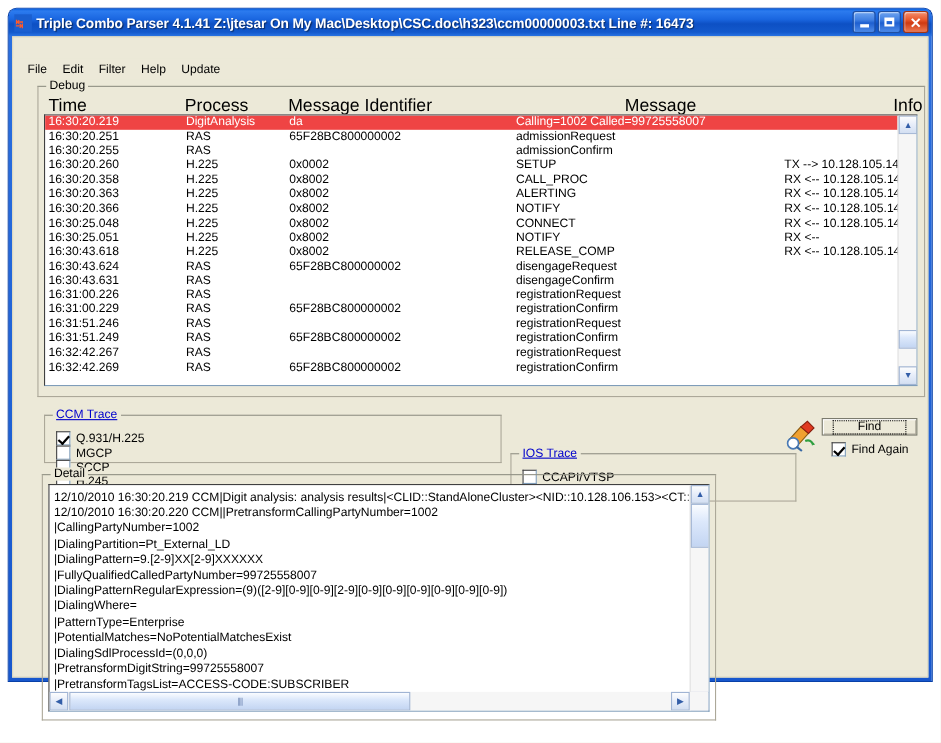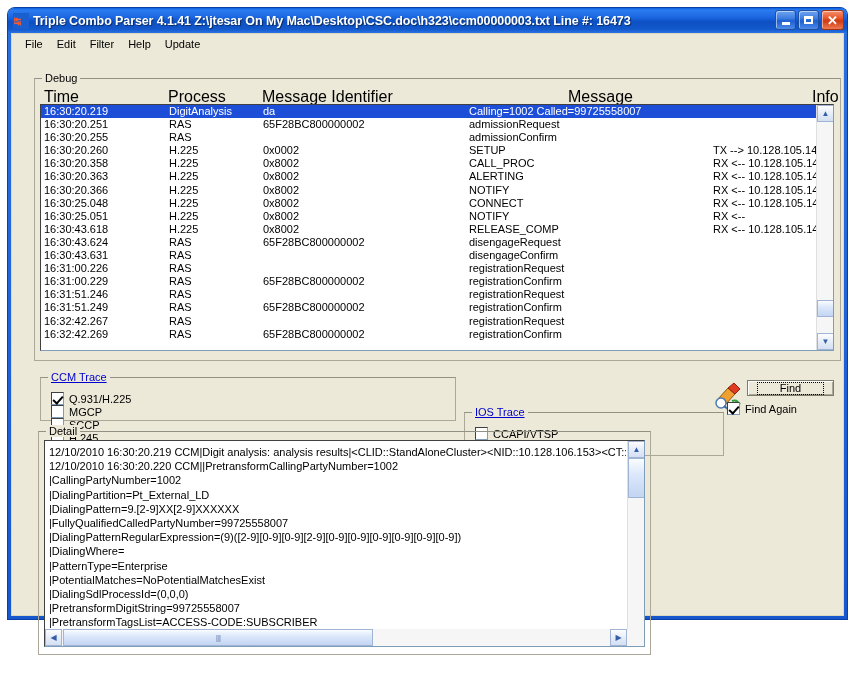--- a/index.html
+++ b/index.html
@@ -86,20 +86,21 @@
     box-sizing: border-box;
   }
 
   
   #menubar {
     height: 19px;
     background: #ece9d8;
     display: flex; align-items: center;
     padding-left: 6px;
     font-size: 11px;
+    margin-top: 19px;
   }
   .menu-item { padding: 2px 7px; cursor: default; }
 
   
   .group {
     position: absolute;
     border: 1px solid #aca899;
     border-top-color: #919184;
   }
   .group > .legend {
@@ -134,21 +135,21 @@
     box-sizing: border-box;
     overflow: hidden;
   }
   #debug-rows { position: absolute; left:0; top:0; right: 17px; }
   .drow {
     height: 13.1px; line-height: 13.1px;
     position: relative;
     font-size: 11px;
     white-space: nowrap;
   }
-  .drow.sel { background: #1d4ed8; color: #fff; }
+  .drow.sel { background: #ef4444; color: #fff; }
   .drow span { position: absolute; top: 0; }
   .c-time  { left: 3px; }
   .c-proc  { left: 128px; }
   .c-msgid { left: 222px; }
   .c-msg   { left: 428px; }
   .c-info  { left: 672px; }
 
   
   .vscroll {
     position: absolute; right: 0; top: 0; bottom: 0; width: 17px;
@@ -243,21 +244,21 @@
     box-sizing: border-box;
     font-size: 11px;
     display: flex; align-items: center; justify-content: center;
   }
   #find-btn .focusrect {
     border: 1px dotted #000;
     padding: 0 22px;
     line-height: 11px;
   }
   #find-again {
-    position: absolute; left: 715px; top: 368px;
+    position: absolute; left: 744px; top: 368px;
     display: flex; align-items: flex-end;
   }
 
   
   #detail-group { left: 26px; top: 397px; width: 611px; height: 222px; }
   #detail-box {
     position: absolute; left: 5px; top: 8px;
     width: 601px; height: 207px;
     background: #fff;
     border: 1px solid #7f9db9;

